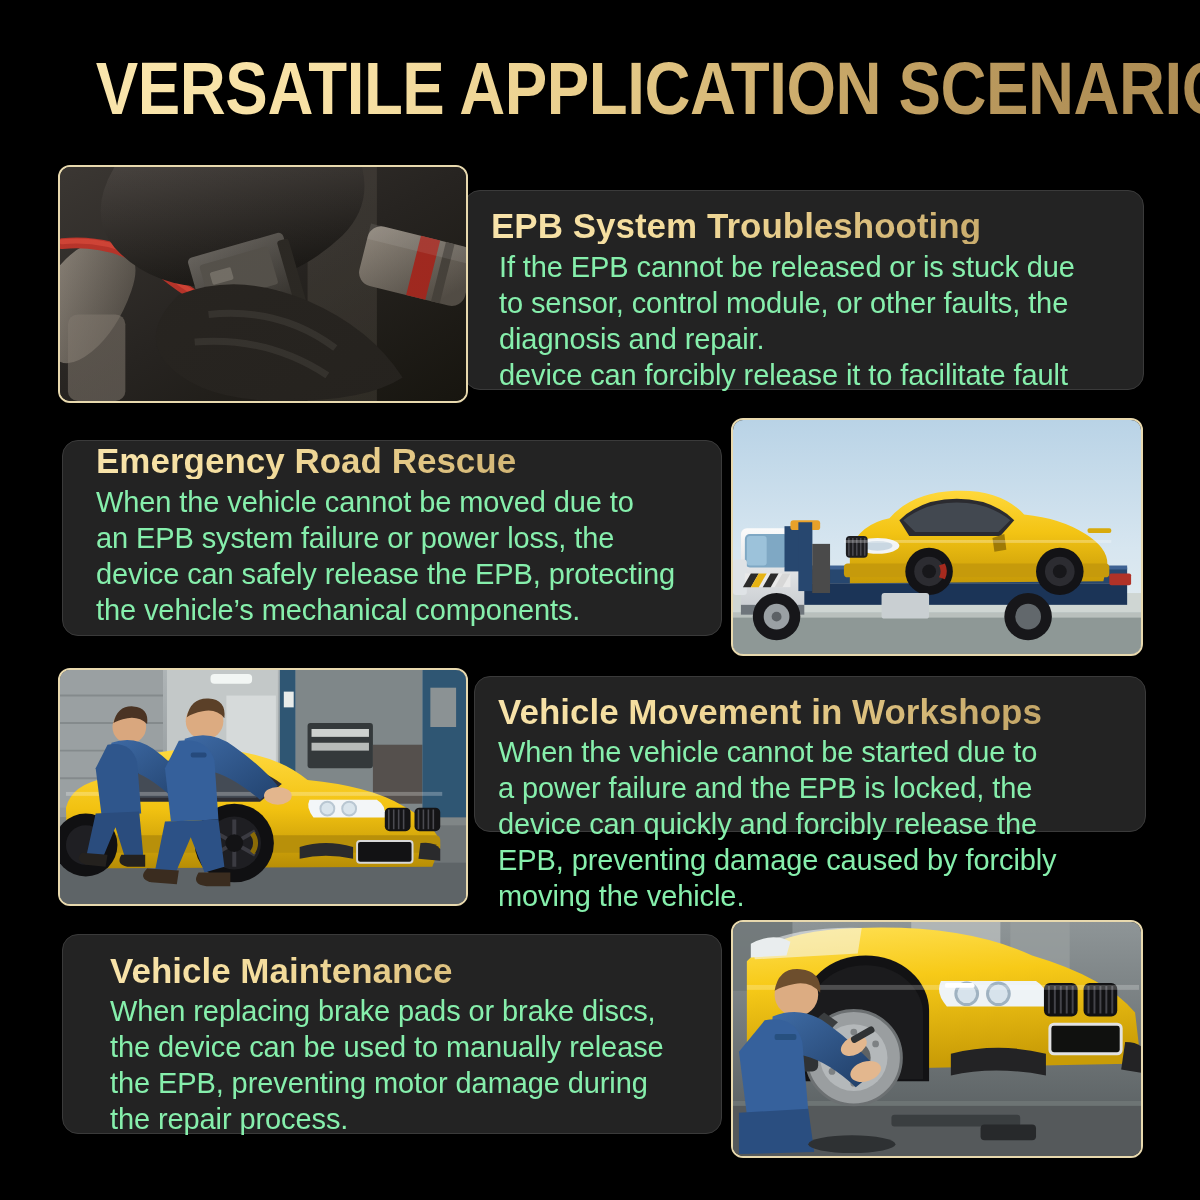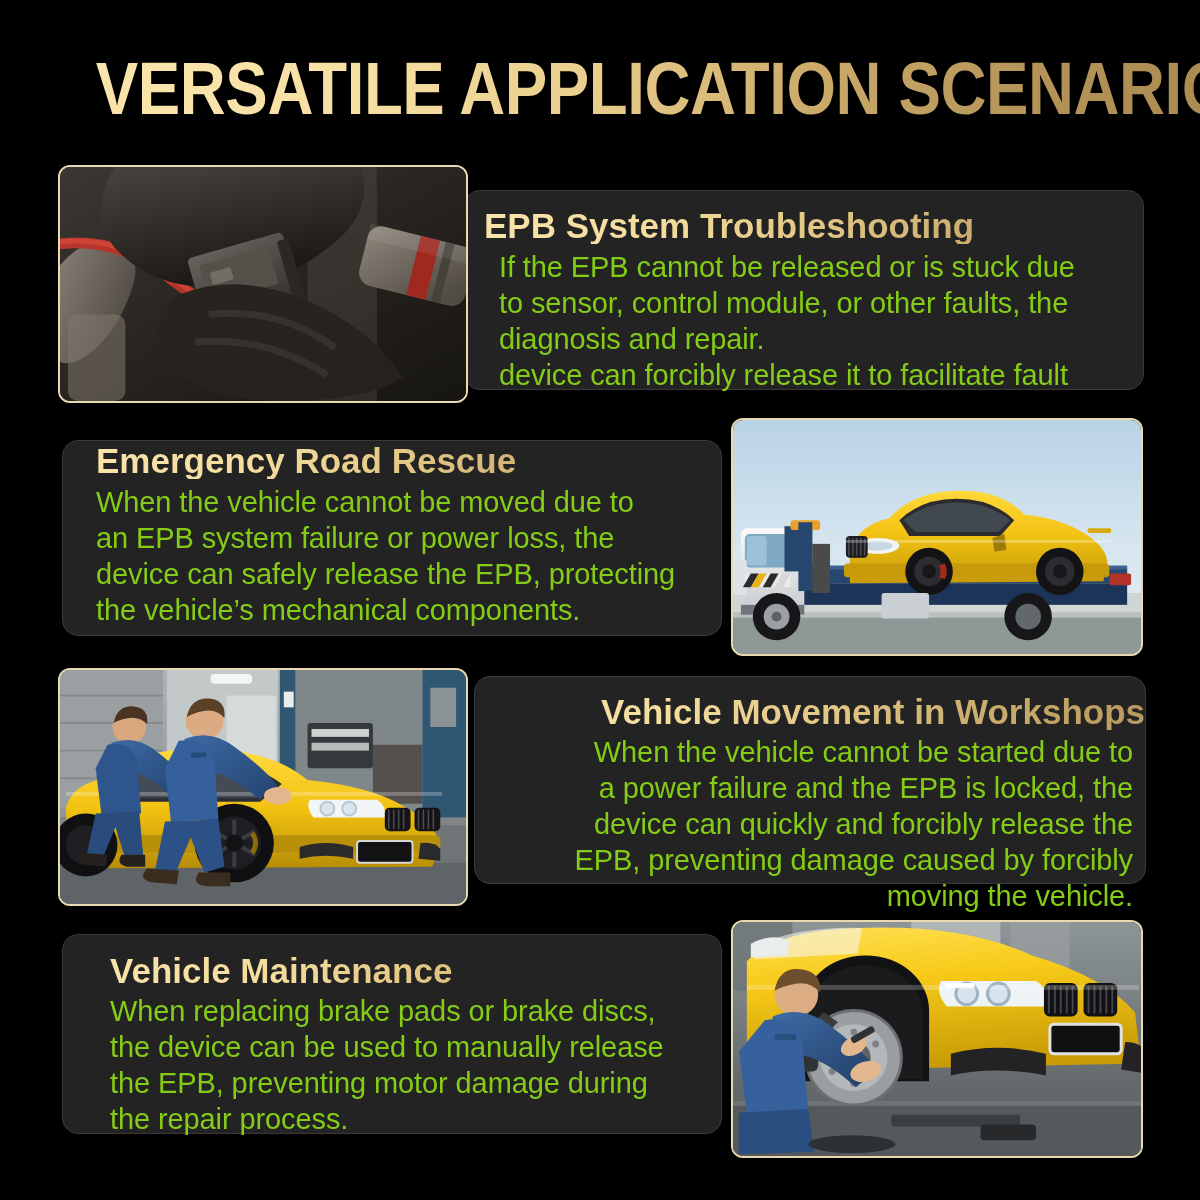--- a/index.html
+++ b/index.html
@@ -48,35 +48,35 @@
     font-weight:bold;
     line-height:1.06;
     background:linear-gradient(100deg,#F8E3AA 0%,#F4DD9D 26%,#E3C785 50%,#CBAE6E 74%,#B8995D 100%);
     -webkit-background-clip:text;
     background-clip:text;
     color:transparent;
     -webkit-text-fill-color:transparent;
     white-space:nowrap;
   }
   .card-body {
-    color:#84cc16;
+    color:#86efac;
     line-height:1.24;
     letter-spacing:-0.1px;
   }
 
   
   #card1 { left:464px; top:190px; width:680px; height:200px; }
-  #card1 .card-head { font-size:35px; margin:16px 0 6px 19px; }
+  #card1 .card-head { font-size:35px; margin:16px 0 6px 26px; }
   #card1 .card-body { font-size:29px; margin:0 16px 0 34px; }
 
   #card2 { left:62px; top:440px; width:660px; height:196px; }
   #card2 .card-head { font-size:35px; margin:1px 0 6px 33px; }
   #card2 .card-body { font-size:29px; margin:1px 10px 0 33px; }
 
-  #card3 { left:474px; top:676px; width:672px; height:208px;text-align:right; }
+  #card3 { left:474px; top:676px; width:672px; height:156px; }
   #card3 .card-head { font-size:35px; margin:16px 0 5px 23px; }
   #card3 .card-body { font-size:29px; margin:0 12px 0 23px; }
 
   #card4 { left:62px; top:934px; width:660px; height:200px; }
   #card4 .card-head { font-size:35px; margin:17px 0 5px 47px; }
   #card4 .card-body { font-size:29px; margin:0 10px 0 47px; }
 
   
   .photo {
     position:absolute;

